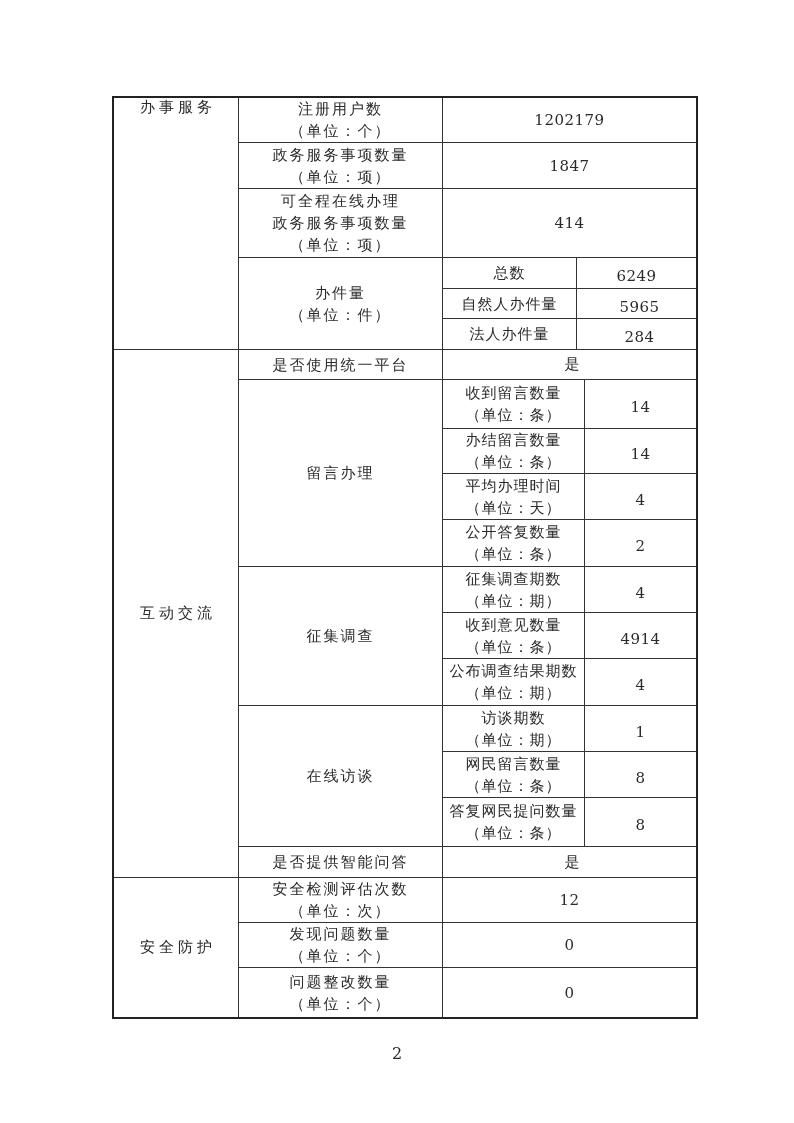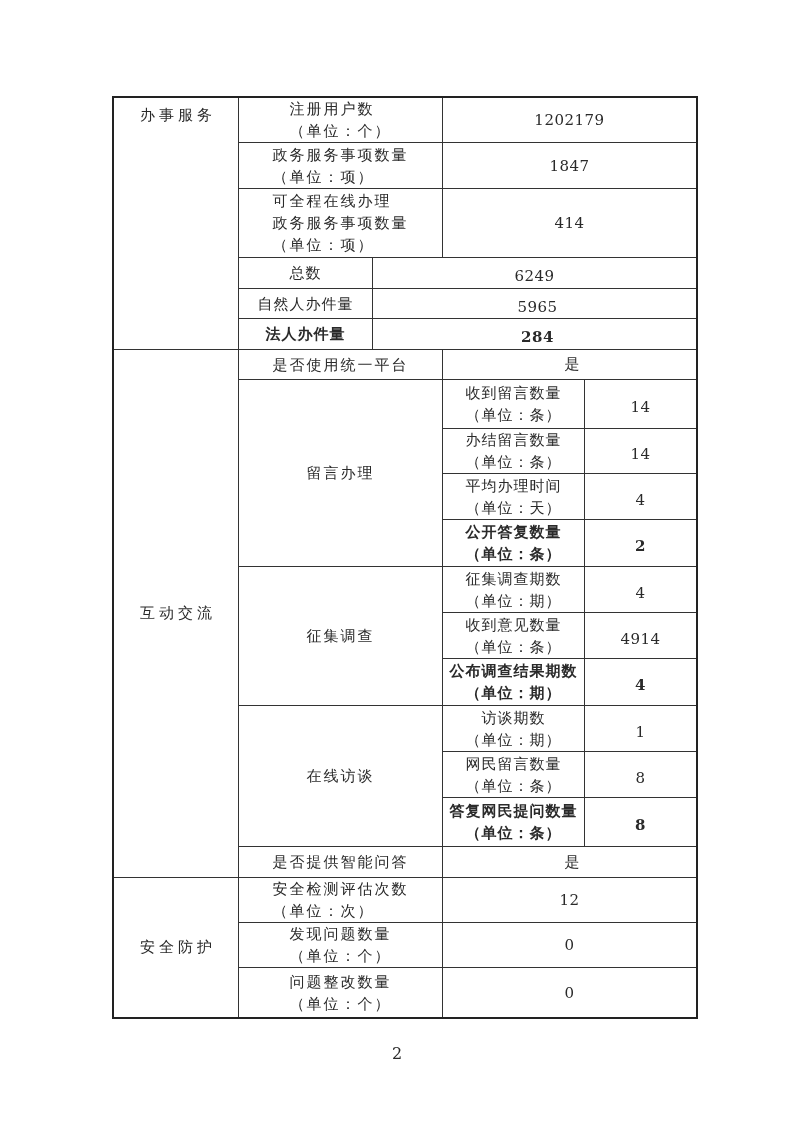--- a/index.html
+++ b/index.html
@@ -18,39 +18,39 @@
     width:586px;
     border:2px solid #222;
   }
   .section { display:flex; border-bottom:1px solid #333; }
   .section:last-child { border-bottom:none; }
   .group-cell {
     width:125px; flex:0 0 125px;
     border-right:1px solid #333;
     display:flex; justify-content:center; align-items:center;
   }
-  .group-cell.top-align { align-items:flex-start; padding-top:8px; }
+  .group-cell.top-align { align-items:flex-start; padding-top:0; }
   .group-label { font-size:15px; letter-spacing:4px; text-indent:4px; }
   .rows { flex:1 1 auto; display:flex; flex-direction:column; }
   .row { display:flex; border-bottom:1px solid #333; }
   .row:last-child { border-bottom:none; }
   .item-cell {
     width:204px; flex:0 0 204px;
     border-right:1px solid #333;
     display:flex; justify-content:center; align-items:center;
-    text-align:left;
+    text-align:center;
   }
   .value-cell {
     flex:1 1 auto;
     display:flex; justify-content:center; align-items:center;
     text-align:right;
   }
   .subrows { flex:1 1 auto; display:flex; flex-direction:column; }
   .subrow { display:flex; border-bottom:1px solid #333; }
-  .subrow:last-child { border-bottom:none;font-weight:bold; }
+  .subrow:last-child { border-bottom:none; }
   .sub-label {
     border-right:1px solid #333;
     display:flex; justify-content:center; align-items:center;
     text-align:center;
   }
   .svc .sub-label { width:134px; flex:0 0 134px; }
   .int .sub-label { width:142px; flex:0 0 142px; }
   .sub-value {
     flex:1 1 auto;
     display:flex; justify-content:center; align-items:center;margin-top:6px;
@@ -102,20 +102,24 @@
           <div class="item-cell">
             <span class="cell-label">可全程在线办理
 政务服务事项数量
 （单位：项）</span>
           </div>
           <div class="value-cell">
             <span class="cell-num">414</span>
           </div>
         </div>
         <div class="row svc">
+          <div class="item-cell">
+            <span class="cell-label">办件量
+（单位：件）</span>
+          </div>
           <div class="subrows">
             <div class="subrow h31">
               <div class="sub-label">
                 <span class="cell-label">总数</span>
               </div>
               <div class="sub-value">
                 <span class="cell-num">6249</span>
               </div>
             </div>
             <div class="subrow h30">

